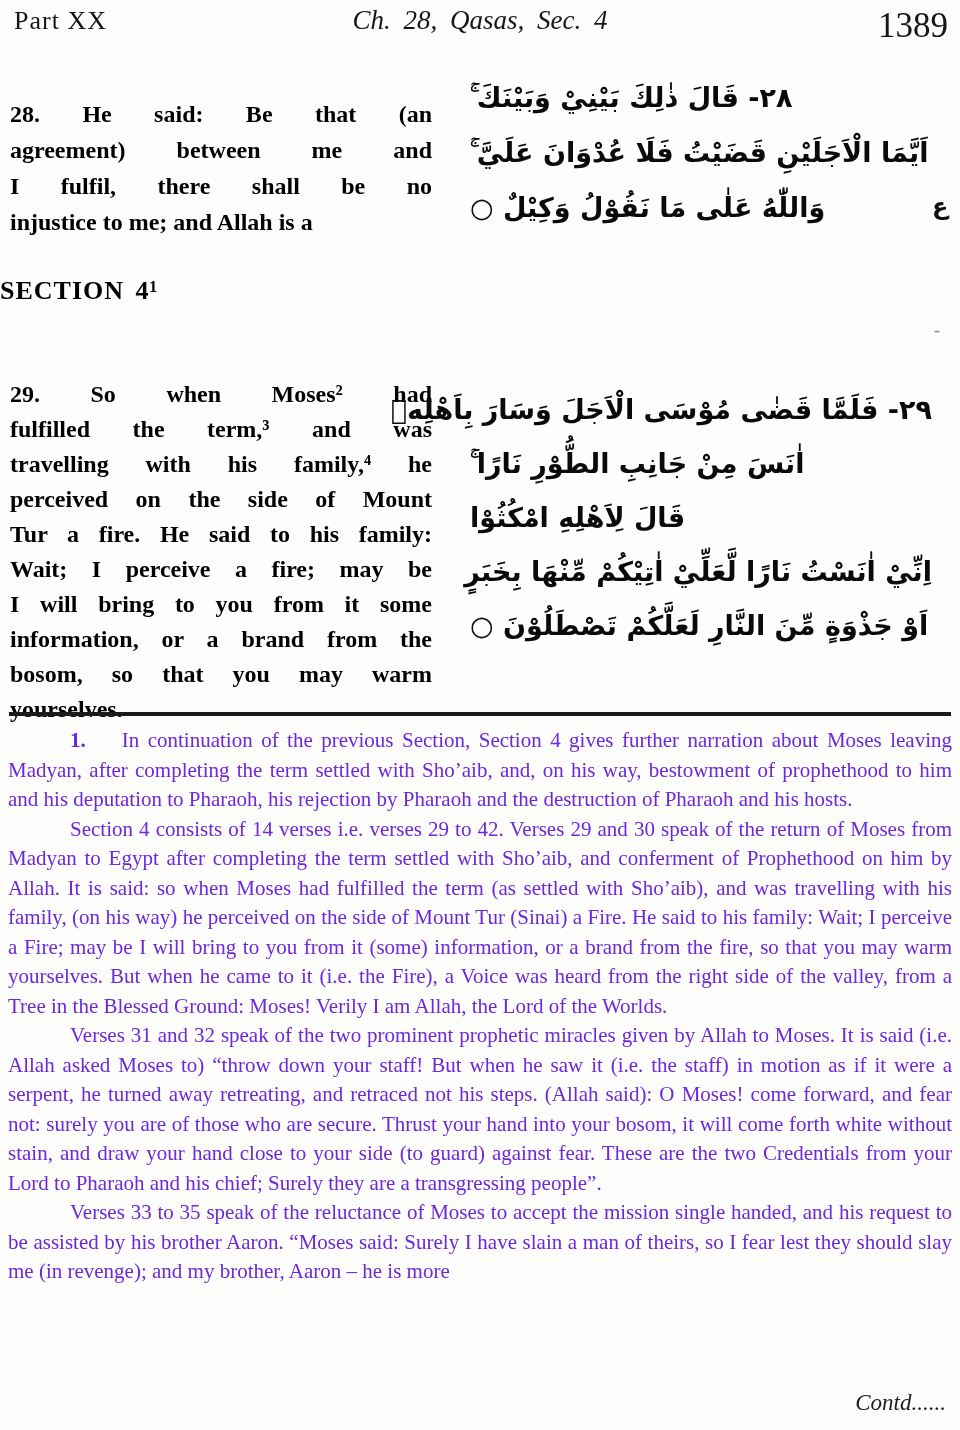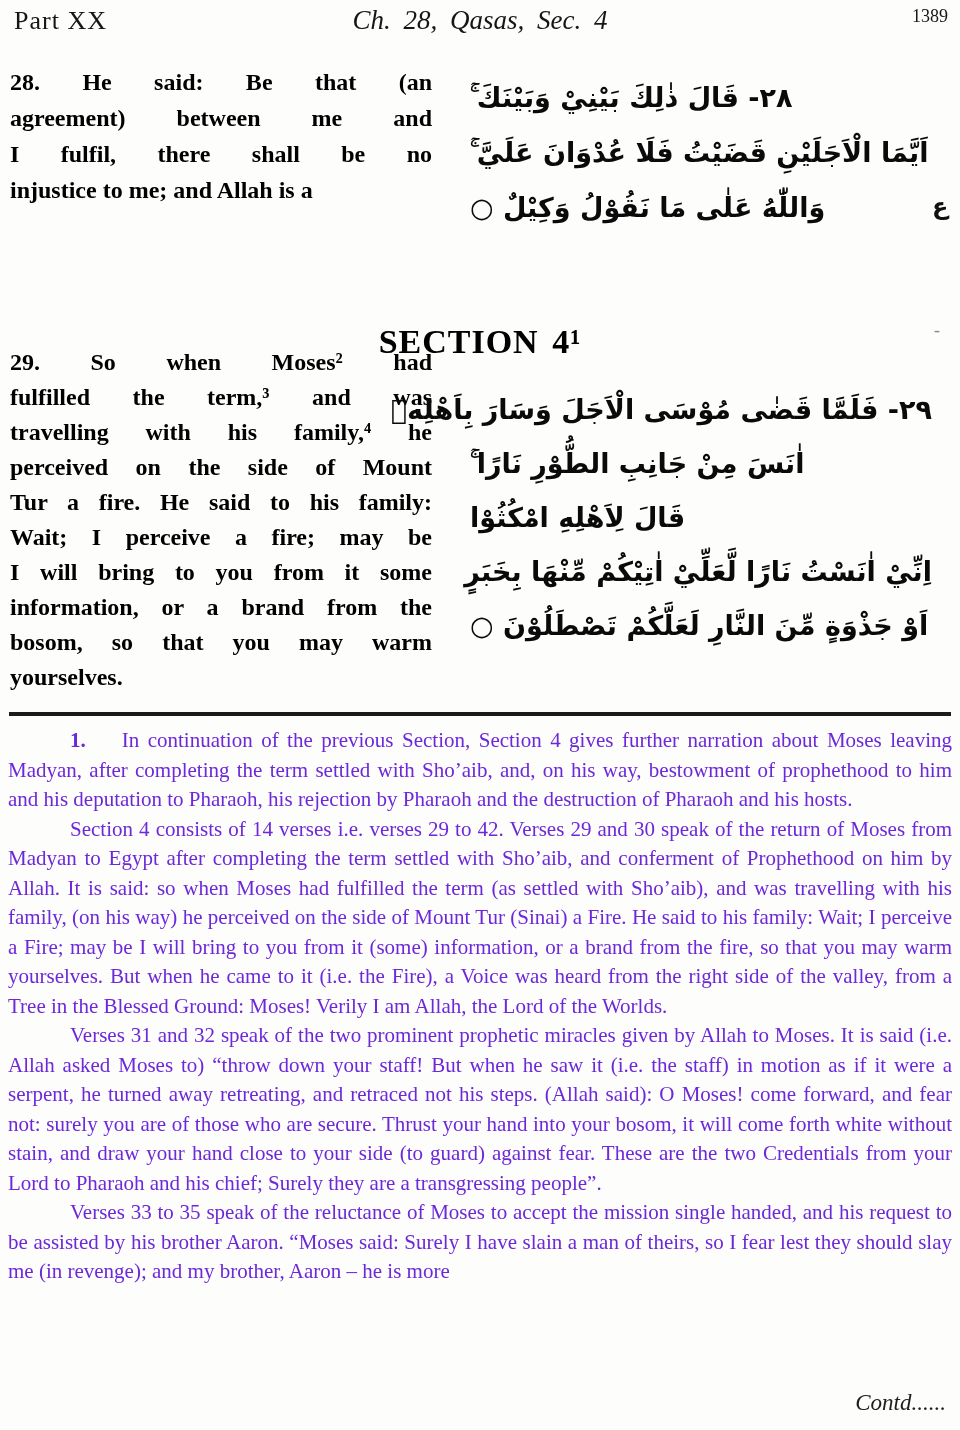--- a/index.html
+++ b/index.html
@@ -19,28 +19,29 @@
     position: absolute; left: 14px; top: 6px;
     font-size: 26px; letter-spacing: 1px;
   }
   .header-chapter {
     position: absolute; left: 0; right: 0; top: 5px;
     text-align: center; font-style: italic; font-size: 27px;
     word-spacing: 6px;
   }
   .header-pageno {
     position: absolute; right: 12px; top: 6px;
-    font-size: 18px;
+    font-size: 35px;
   }
 
   
   .english {
     position: absolute; left: 10px; width: 422px;
     font-weight: bold; font-size: 24px; line-height: 36px;
     color: #000;
+    margin-top: 32px;
   }
   .english .vline { text-align: justify; text-align-last: justify; }
   .english .vline:last-child { text-align-last: left; }
   .v28-en { top: 64px; }
   .v29-en { top: 345px; line-height: 35px; }
 
   
   .arabic {
     position: absolute; left: 470px; width: 462px;
     direction: rtl; text-align: left;
@@ -57,22 +58,22 @@
     font-size: 24px; font-weight: 700; color: #111;
   }
   .margin-dash {
     position: absolute; left: 934px; top: 320px;
     font-size: 18px; color: #8a8a8a;
   }
 
   
   .section-heading {
     position: absolute; left: 0; right: 0; top: 276px;
-    text-align: center; font-weight: bold; font-size: 34px;
-    letter-spacing: 1px; word-spacing: 4px; color: #000; margin-top: 47px;
+    text-align: left; font-weight: bold; font-size: 26px;
+    letter-spacing: 1px; word-spacing: 4px; color: #000;
   }
 
   
   .rule {
     position: absolute; left: 9px; top: 712px; width: 942px;
     border: none; height: 4px; background: #1b1b1b; margin: 0;
   }
 
   
   .footnotes {

